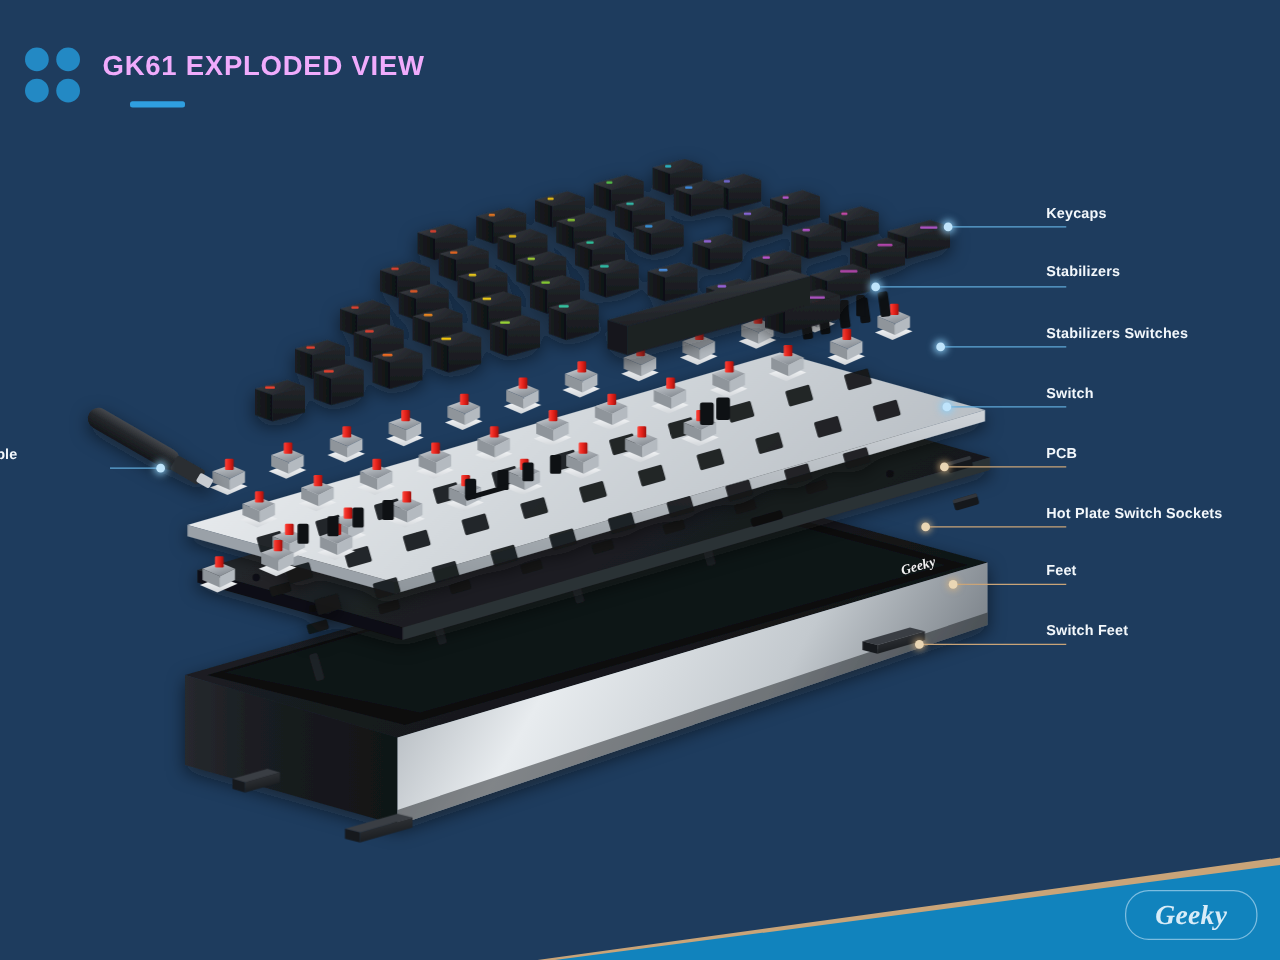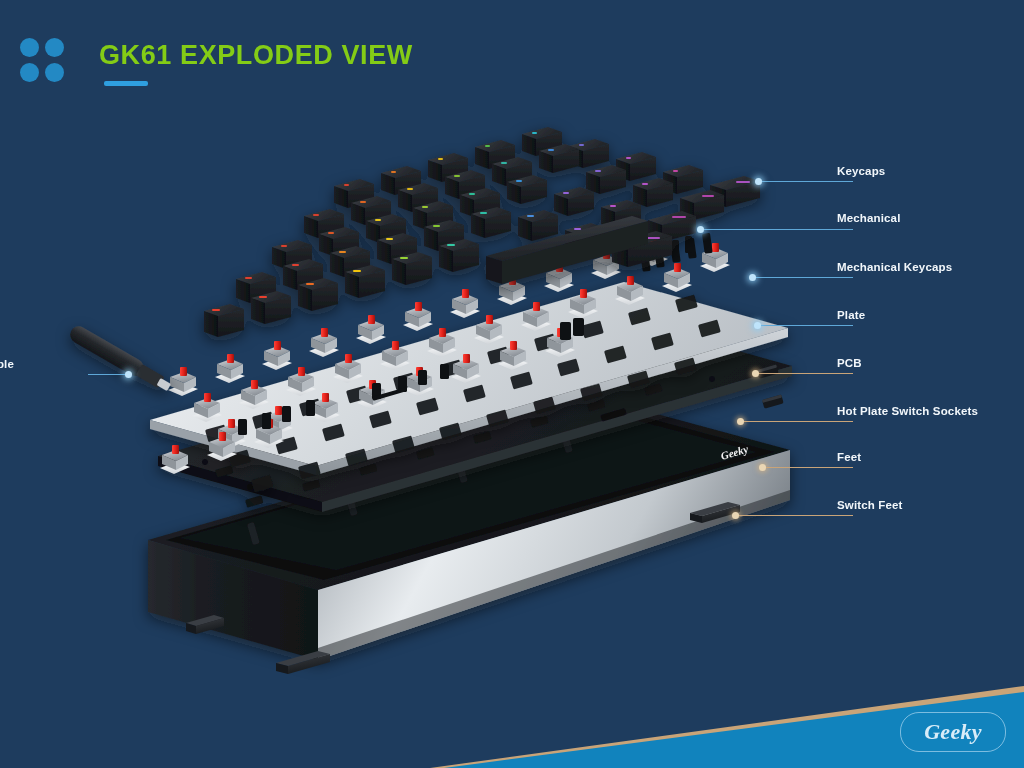--- a/index.html
+++ b/index.html
@@ -14,22 +14,22 @@
 
   
   .logo-dots{position:absolute;left:20px;top:38px;width:46px;height:46px;}
   .logo-dots i{position:absolute;width:19px;height:19px;border-radius:50%;background:#2389c4;display:block;}
   .logo-dots i:nth-child(1){left:0;top:0;}
   .logo-dots i:nth-child(2){left:25px;top:0;}
   .logo-dots i:nth-child(3){left:0;top:25px;}
   .logo-dots i:nth-child(4){left:25px;top:25px;}
 
   .page-title{
-    position:absolute;left:99px;top:40px;
-    color:#84cc16;font-size:27px;font-weight:bold;letter-spacing:.6px;
+    position:absolute;left:82px;top:40px;
+    color:#f0abfc;font-size:22px;font-weight:bold;letter-spacing:.6px;
     white-space:nowrap;
   }
   .title-rule{position:absolute;left:104px;top:81px;width:44px;height:5px;border-radius:2px;background:#2f9fe0;}
 
   
   .band-wrap{position:absolute;left:0;top:600px;width:1024px;height:168px;overflow:hidden;}
 
   .brand-pill{
     position:absolute;left:900px;top:712px;width:104px;height:38px;
     border:1.6px solid rgba(190,225,245,.62);border-radius:19px;
@@ -957,31 +957,31 @@
   <div class="page-title">GK61 EXPLODED VIEW</div>
   <div class="title-rule"></div>
 
   <div id="callout-layer">
       <div class="callout" style="left: 837px; top: 165px;">
         <span class="txt">Keycaps</span>
       </div>
       <div class="lead blue" style="left: 758px; top: 181px; width: 95px;"></div>
       <div class="dot blue" style="left: 755px; top: 178px;"></div>
       <div class="callout" style="left: 837px; top: 212px;">
-        <span class="txt">Mechanical</span>
+        <span class="txt">Stabilizers</span>
       </div>
       <div class="lead blue" style="left: 700px; top: 229px; width: 153px;"></div>
       <div class="dot blue" style="left: 697px; top: 226px;"></div>
       <div class="callout" style="left: 837px; top: 261px;">
-        <span class="txt">Mechanical Keycaps</span>
+        <span class="txt">Stabilizers Switches</span>
       </div>
       <div class="lead blue" style="left: 752px; top: 277px; width: 101px;"></div>
       <div class="dot blue" style="left: 749px; top: 274px;"></div>
       <div class="callout" style="left: 837px; top: 309px;">
-        <span class="txt">Plate</span>
+        <span class="txt">Switch</span>
       </div>
       <div class="lead blue" style="left: 757px; top: 325px; width: 96px;"></div>
       <div class="dot blue" style="left: 754px; top: 322px;"></div>
       <div class="callout" style="left: 837px; top: 357px;">
         <span class="txt">PCB</span>
       </div>
       <div class="lead tan" style="left: 755px; top: 373px; width: 98px;"></div>
       <div class="dot tan" style="left: 752px; top: 370px;"></div>
       <div class="callout" style="left: 837px; top: 405px;">
         <span class="txt">Hot Plate Switch Sockets</span>

